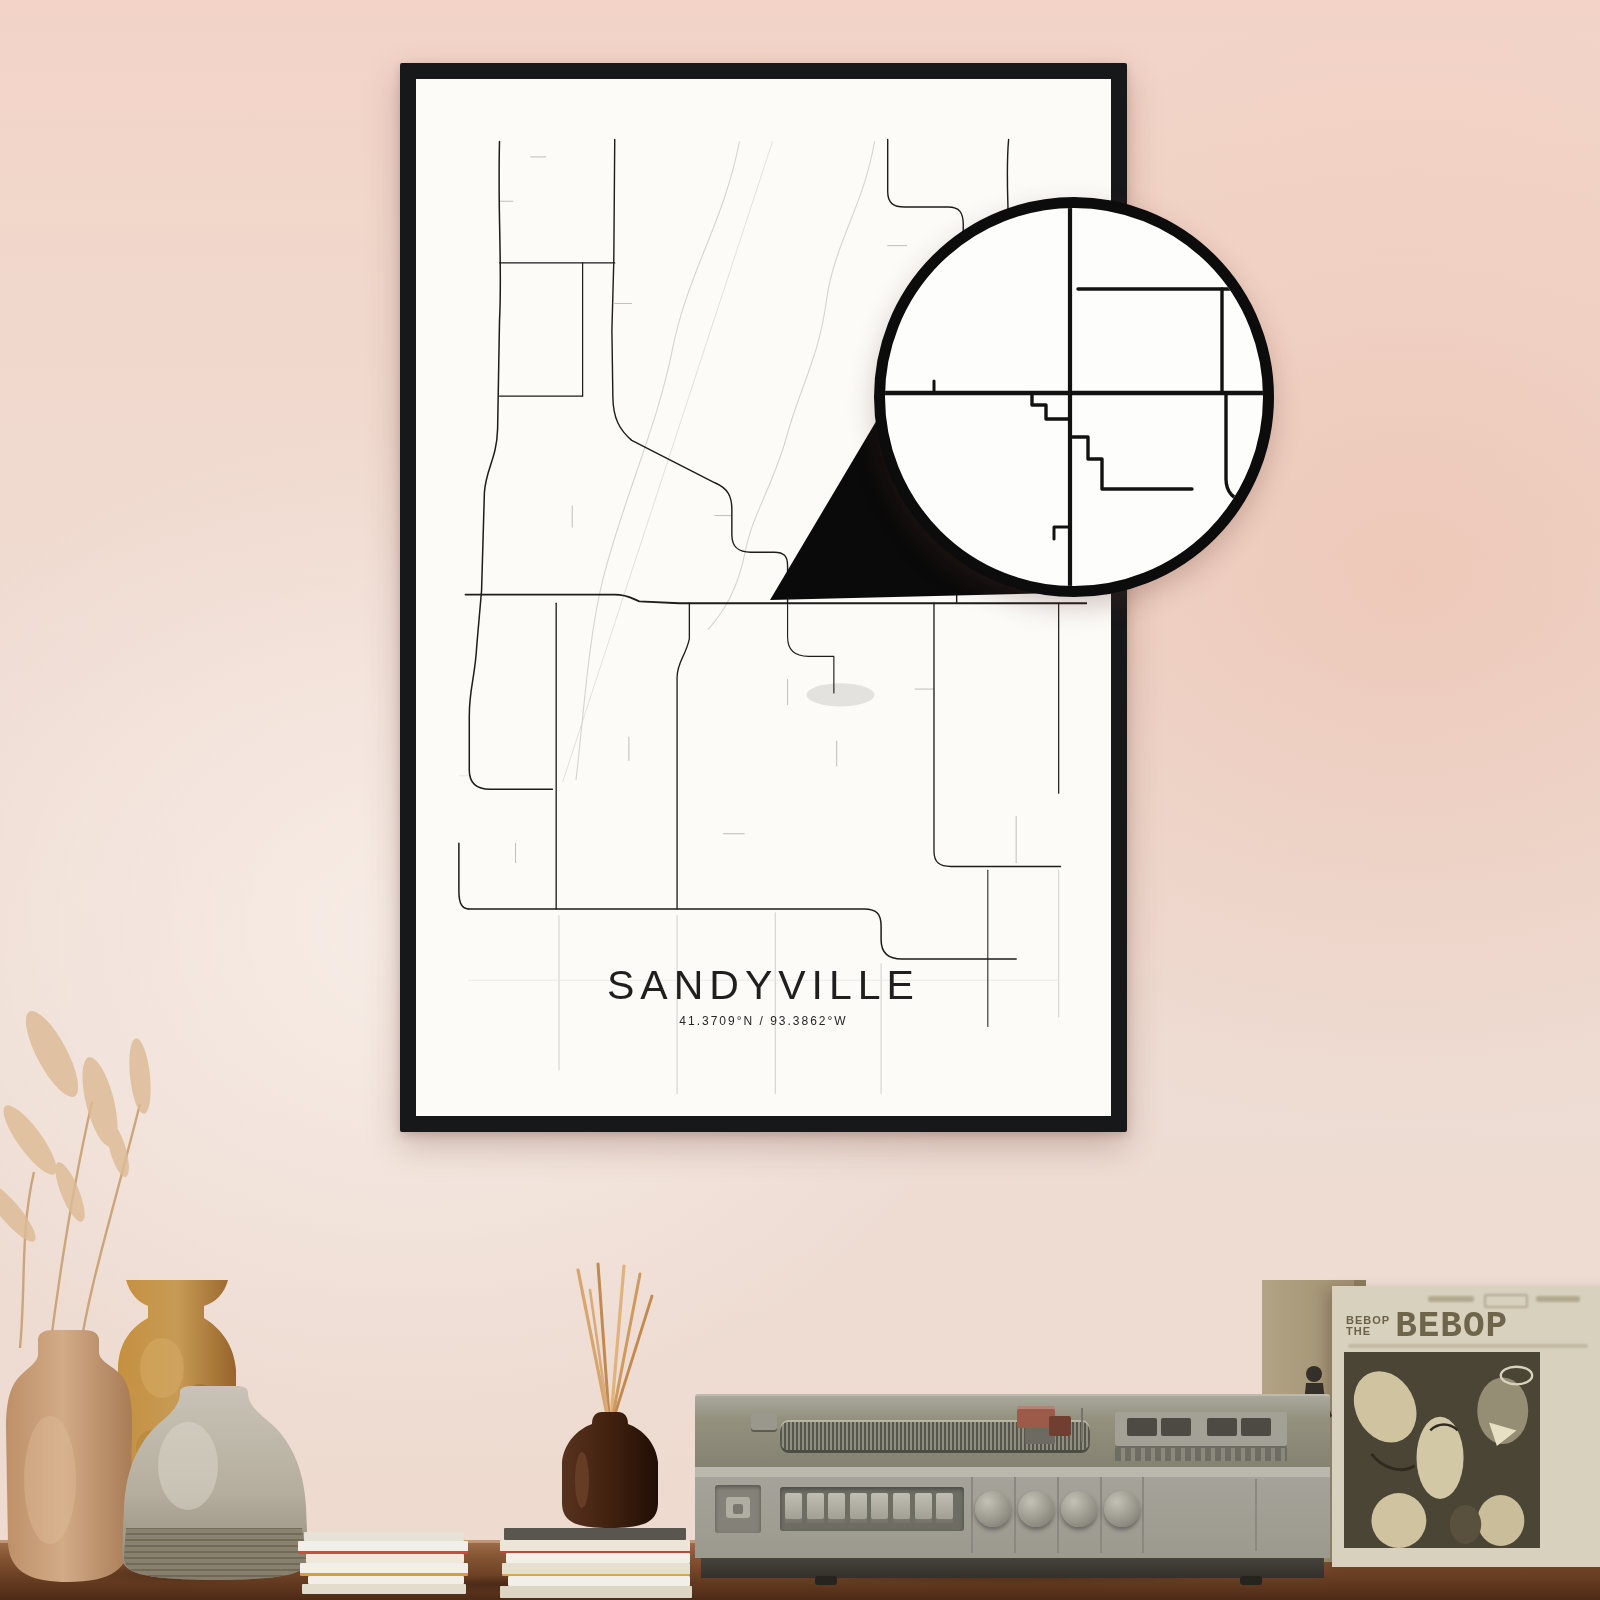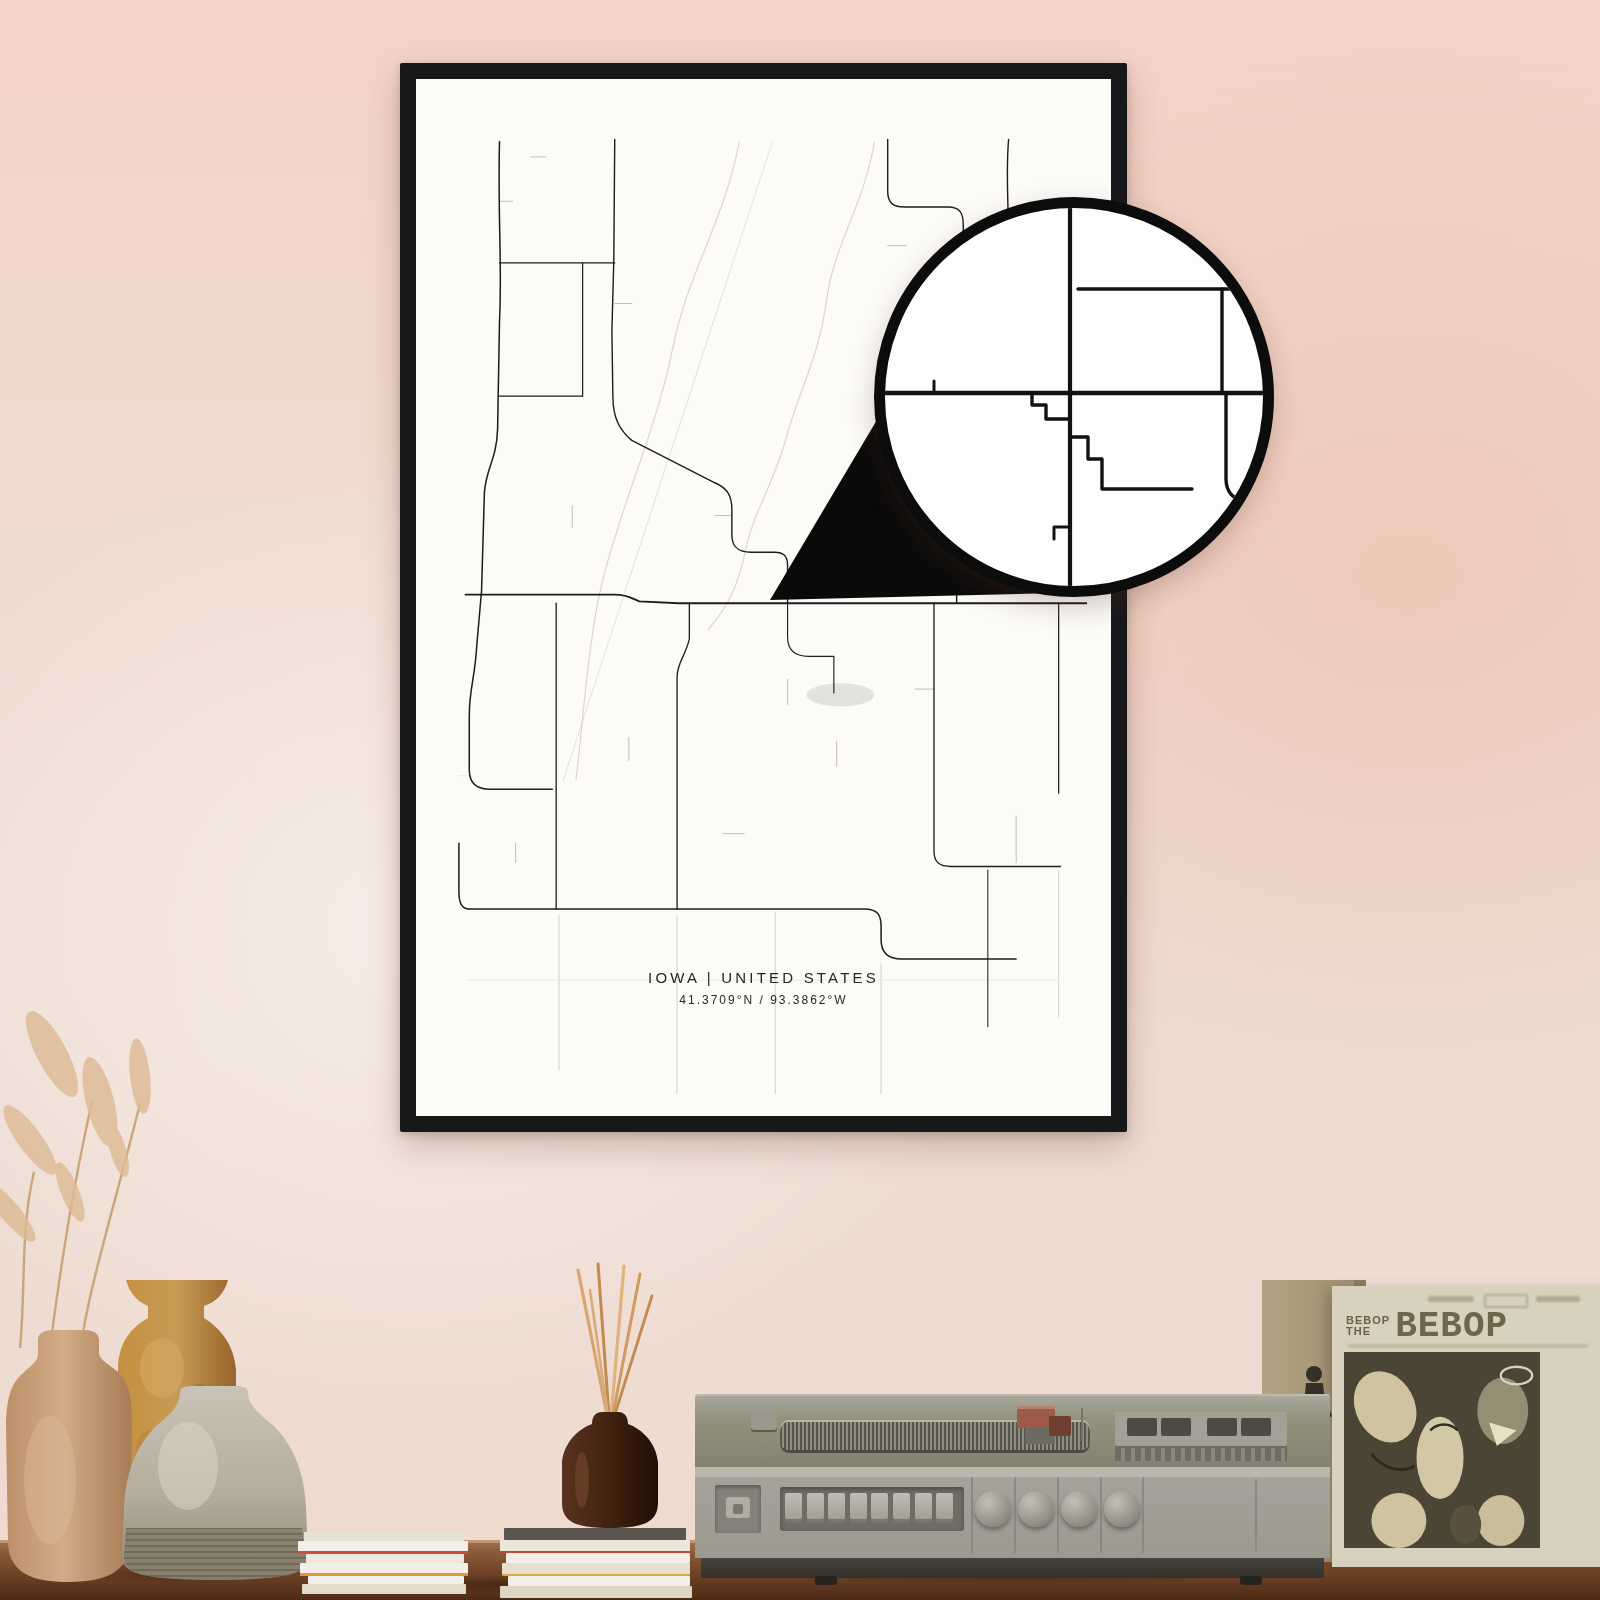--- a/index.html
+++ b/index.html
@@ -129,21 +129,21 @@
         <path d="M123,521 L123,838" stroke="#1d1d1b" stroke-width="1.4" fill="none" stroke-linecap="round" stroke-linejoin="round"></path>
         <path d="M264,521 L264,558 C260,576 251,582 251,598 L251,838" stroke="#1d1d1b" stroke-width="1.4" fill="none" stroke-linecap="round" stroke-linejoin="round"></path>
         <path d="M368,521 L368,556 C368,570 376,576 390,576 L417,576 L417,614" stroke="#1d1d1b" stroke-width="1.2" fill="none" stroke-linecap="round" stroke-linejoin="round"></path>
         <path d="M30,838 L449,838 C463,838 467,844 467,856 L467,870 C467,884 475,890 489,890 L610,890" stroke="#1d1d1b" stroke-width="1.6" fill="none" stroke-linecap="round" stroke-linejoin="round"></path>
         <path d="M30,838 C24,838 20,832 20,820 L20,770" stroke="#1d1d1b" stroke-width="1.6" fill="none" stroke-linecap="round" stroke-linejoin="round"></path>
         <path d="M523,521 L523,778 C523,790 529,794 541,794 L657,794" stroke="#1d1d1b" stroke-width="1.4" fill="none" stroke-linecap="round" stroke-linejoin="round"></path>
         <path d="M655,521 L655,718" stroke="#1d1d1b" stroke-width="1.3" fill="none" stroke-linecap="round" stroke-linejoin="round"></path>
         <path d="M580,798 L580,960" stroke="#1d1d1b" stroke-width="1.1" fill="none" stroke-linecap="round" stroke-linejoin="round"></path>
       </svg>
     <div class="title-block">
-      <div class="poster-subtitle">IOWA | UNITED STATES</div>
+      <div class="poster-title">SANDYVILLE</div>
       <div class="poster-coords">41.3709°N / 93.3862°W</div>
     </div>
   </div>
 </div>
 
 <svg class="abs pointer-svg">
   <polygon points="770,600 985,238 1100,592" fill="#0a0a0a"></polygon>
 </svg>
 
 <div class="abs magnifier">

